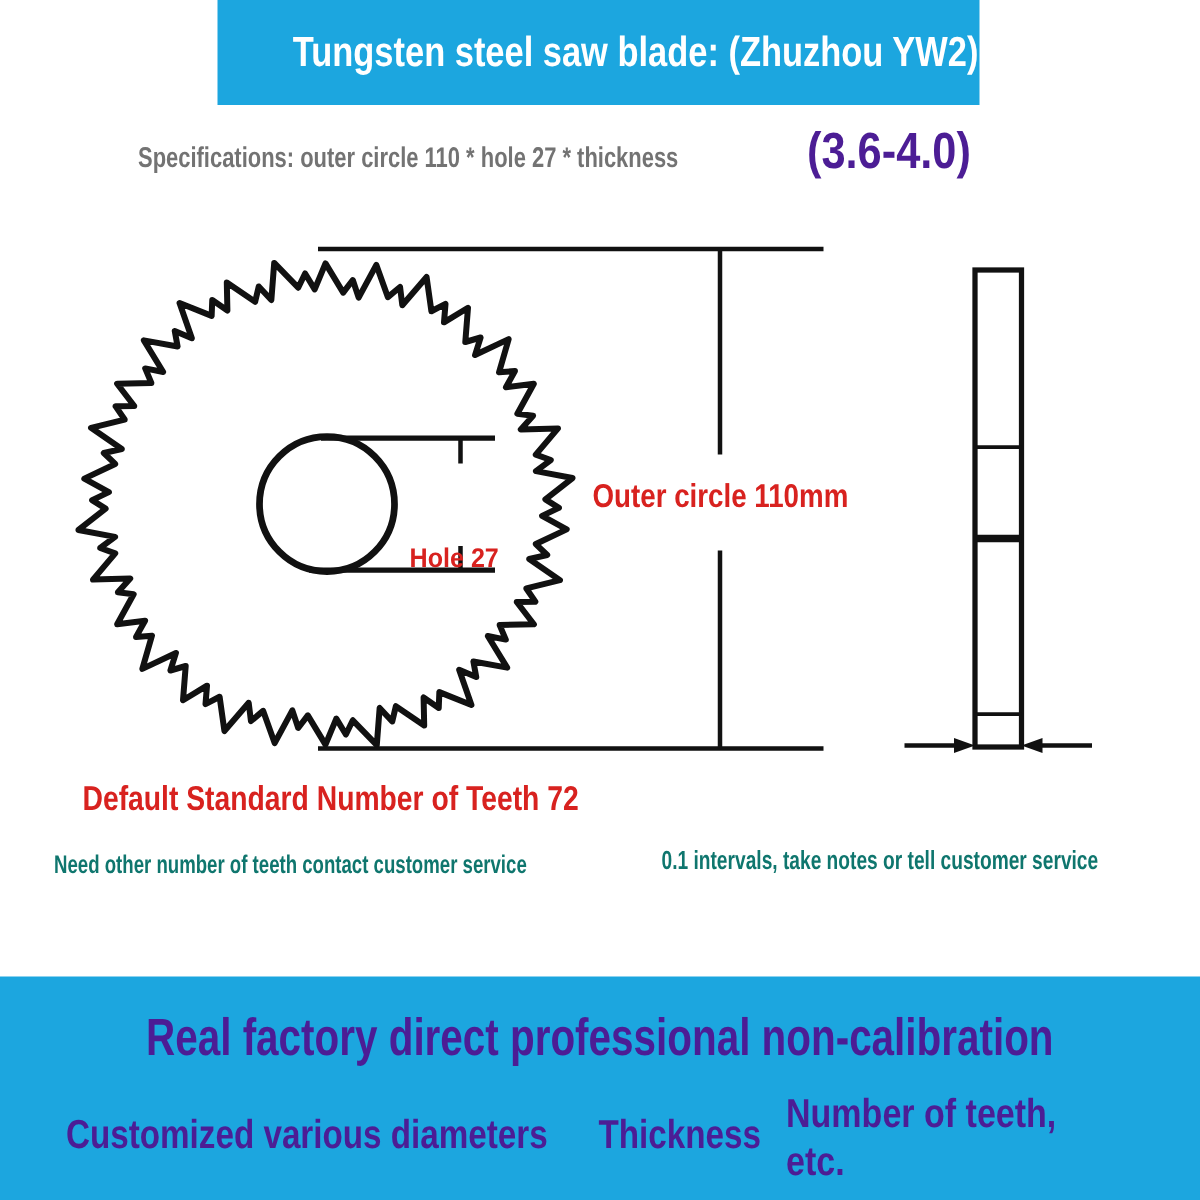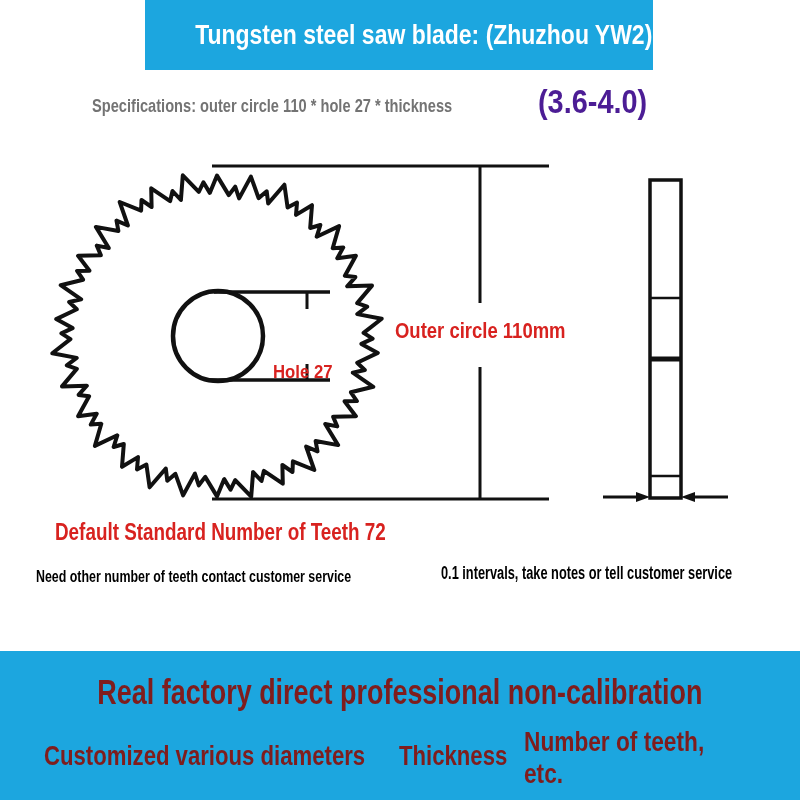--- a/index.html
+++ b/index.html
@@ -33,27 +33,27 @@
   
   .lbl{color:#d8221f;font-weight:bold;}
   .hole-label{left:273px;top:321px;font-size:18px;margin-top:41px;}
   .hole-label .sx{transform:scaleX(0.93);}
   .outer-label{left:395px;top:318px;font-size:22px;}
   .outer-label .sx{transform:scaleX(0.84);}
   .thickness-label{left:583px;top:517px;font-size:20px;}
   .thickness-label .sx{transform:scaleX(0.80);}
   .teeth-note{left:55px;top:519px;font-size:23px;}
   .teeth-note .sx{transform:scaleX(0.82);}
-  .dark{color:#000000;font-weight:bold;}
+  .dark{color:#0f766e;font-weight:bold;}
   .teeth-subnote{left:36px;top:567px;font-size:17px;}
   .teeth-subnote .sx{transform:scaleX(0.73);}
   .thickness-subnote{left:441px;top:563px;font-size:17.5px;}
   .thickness-subnote .sx{transform:scaleX(0.73);}
   
-  .footer{left:0;top:651px;width:800px;height:149px;background:#1ca6df;color:#7f1d1d;}
+  .footer{left:0;top:651px;width:800px;height:149px;background:#1ca6df;color:#4c1d95;}
   .footer-headline{
     left:0;top:21px;width:800px;text-align:center;font-weight:bold;font-size:35px;
   }
   .footer-headline .sx{transform:scaleX(0.77);transform-origin:center top;white-space:nowrap;}
   .footer-item{font-weight:bold;font-size:27px;}
   .footer-item-1{left:44px;top:90px;}
   .footer-item-1 .sx{transform:scaleX(0.82);}
   .footer-item-2{left:399px;top:90px;}
   .footer-item-2 .sx{transform:scaleX(0.82);}
   .footer-item-3{left:524px;top:76px;}

